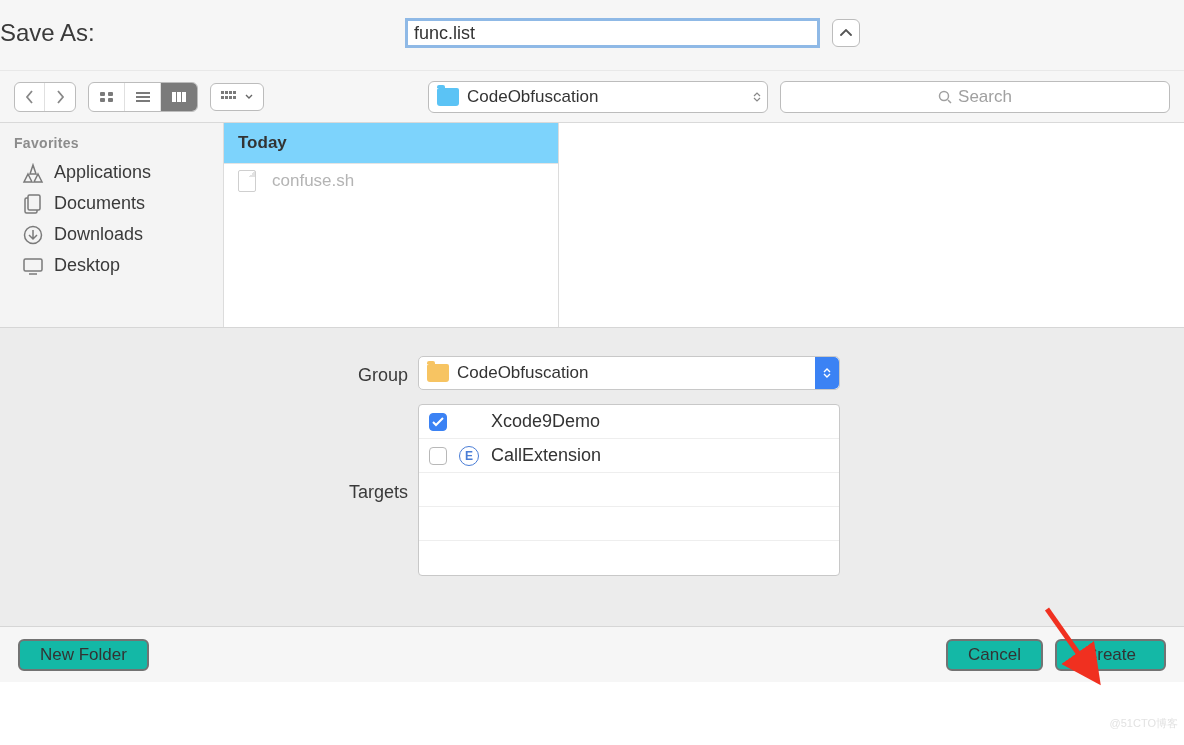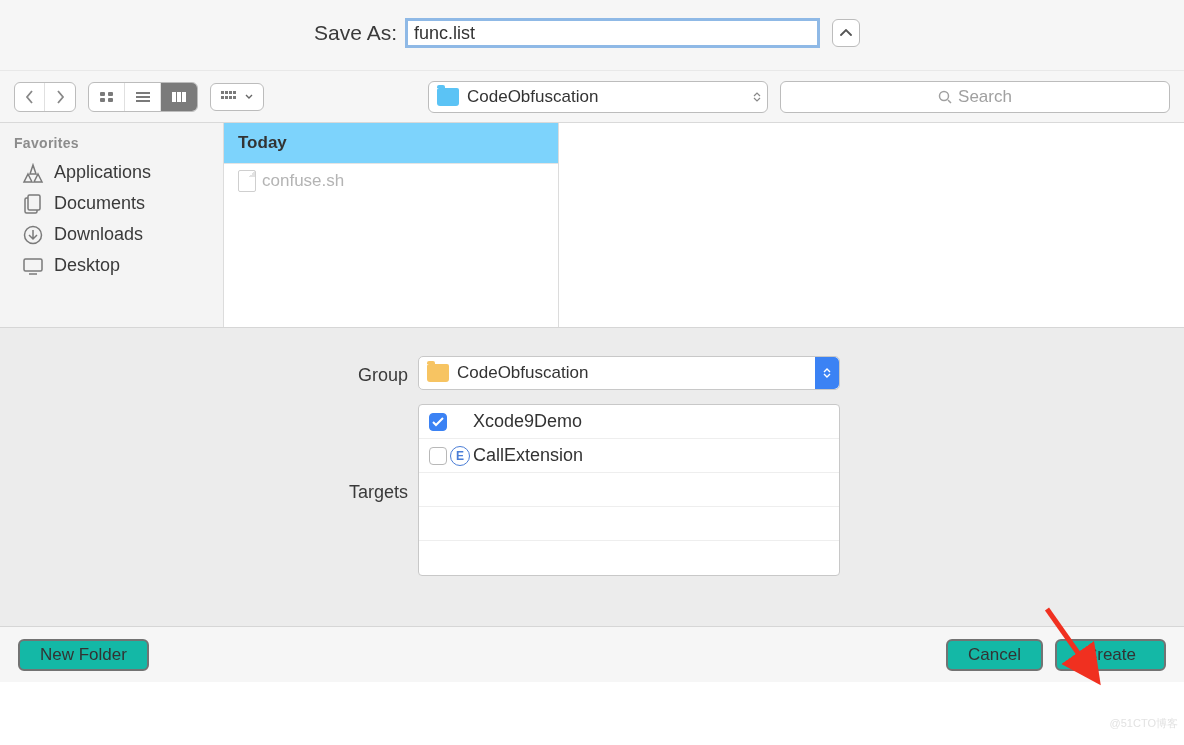--- a/index.html
+++ b/index.html
@@ -1,21 +1,21 @@
 <!DOCTYPE html>
 <html><head>
   <meta charset="utf-8">
   <style>
     * { box-sizing: border-box; margin: 0; padding: 0; font-family: -apple-system, "Helvetica Neue", Arial, sans-serif; }
     body { width: 1184px; height: 745px; background: #fff; overflow: hidden; position: relative; font-size: 17px; color: #333; }
 
     
     .top-fields { padding: 18px 0 12px 0; background: #f6f6f6; border-bottom: 1px solid #e8e8e8; }
     .field-row { display: flex; align-items: center; margin-bottom: 10px; }
-    .field-label { width: 405px; text-align: right; font-size: 21px; color: #3a3a3a; padding-right: 8px; }
+    .field-label { width: 405px; font-size: 24px; color: #3a3a3a; padding-right: 8px; }
     .saveas-input { width: 415px; height: 30px; border: 1px solid #c7c7c7; padding: 2px 6px; font-size: 18px; outline: none; background: #fff; }
     .saveas-focus { border: 3px solid #8fb9e6; }
     .tags-input { width: 415px; height: 30px; border: 1px solid #c7c7c7; padding: 2px 6px; font-size: 18px; background: #fff; }
     .expand-btn { width: 28px; height: 28px; margin-left: 12px; border: 1px solid #bcbcbc; border-radius: 6px; background: #fff; display: flex; align-items: center; justify-content: center; cursor: pointer; }
 
     
     .toolbar { height: 52px; display: flex; align-items: center; padding: 0 14px; gap: 12px; background: #f6f6f6; border-bottom: 1px solid #d9d9d9; }
     .nav-group { display: flex; border: 1px solid #bcbcbc; border-radius: 6px; overflow: hidden; background: #fff; }
     .nav-btn { width: 30px; height: 28px; display: flex; align-items: center; justify-content: center; border-right: 1px solid #e0e0e0; cursor: pointer; }
     .nav-btn:last-child { border-right: none; }
@@ -32,34 +32,34 @@
     .search-box { width: 390px; height: 32px; border: 1px solid #bcbcbc; border-radius: 6px; background: #fff; display: flex; align-items: center; justify-content: center; gap: 6px; color: #a0a0a0; font-size: 17px; }
 
     
     .browser { display: flex; height: 204px; background: #fff; }
     .sidebar { width: 224px; background: #f4f4f4; border-right: 1px solid #dcdcdc; padding-top: 6px; }
     .sidebar-heading { font-size: 14px; color: #8c8c8c; font-weight: 600; padding: 6px 14px; letter-spacing: 0.3px; }
     .sidebar-item { display: flex; align-items: center; gap: 10px; padding: 5px 14px 5px 22px; font-size: 18px; color: #3a3a3a; cursor: pointer; }
     .sidebar-icon { width: 22px; height: 20px; display: flex; align-items: center; justify-content: center; color: #7a7a7a; }
     .column1 { width: 335px; border-right: 1px solid #dcdcdc; }
     .column-header { font-size: 17px; font-weight: 600; color: #333; padding: 10px 14px; background: #7dd3fc; border-bottom: 1px solid #e4e4e4; }
-    .file-item { display: flex; align-items: center; gap: 6px; padding: 6px 14px; font-size: 17px; color: #b4b4b4; }
+    .file-item { display: flex; align-items: center; gap: 16px; padding: 6px 14px; font-size: 17px; color: #b4b4b4; }
     .file-icon { width: 18px; height: 22px; border: 1px solid #cfcfcf; border-radius: 2px; position: relative; background: #fff; }
     .file-icon::after { content: ''; position: absolute; top: 0; right: 0; width: 6px; height: 6px; background: linear-gradient(135deg, transparent 50%, #e2e2e2 50%); }
 
     
     .gt-section { background: #ececec; padding: 28px 0 36px 0; border-top: 1px solid #d6d6d6; }
     .gt-row { display: flex; align-items: center; margin-bottom: 14px; }
     .gt-label { width: 418px; text-align: right; padding-right: 10px; font-size: 18px; color: #3a3a3a; padding-top: 4px; }
     .group-select { width: 422px; height: 34px; background: #fff; border: 1px solid #c8c8c8; border-radius: 5px; display: flex; align-items: center; padding: 0 8px; position: relative; cursor: pointer; }
     .folder-icon-yellow { width: 22px; height: 18px; background: #f7c462; border-radius: 2px 2px 3px 3px; margin-right: 8px; position: relative; }
     .folder-icon-yellow::before { content: ''; position: absolute; top: -3px; left: 0; width: 8px; height: 3px; background: #f7c462; border-radius: 2px 2px 0 0; }
     .group-updown-box { position: absolute; right: 0; top: 0; bottom: 0; width: 24px; background: #3b82f4; border-radius: 0 5px 5px 0; display: flex; flex-direction: column; align-items: center; justify-content: center; }
     .targets-list { width: 422px; border: 1px solid #c8c8c8; background: #fff; border-radius: 4px; }
-    .target-row { display: flex; align-items: center; height: 34px; padding: 0 10px; gap: 3px; font-size: 18px; border-bottom: 1px solid #eee; }
+    .target-row { display: flex; align-items: center; height: 34px; padding: 0 10px; gap: 12px; font-size: 18px; border-bottom: 1px solid #eee; }
     .target-row:last-child { border-bottom: none; }
     .target-row.empty { height: 34px; }
     .checkbox { width: 18px; height: 18px; border: 1px solid #b8b8b8; border-radius: 4px; background: #fff; display: flex; align-items: center; justify-content: center; cursor: pointer; }
     .checkbox.checked { background: #3b82f4; border-color: #3b82f4; }
     .target-icon { width: 20px; height: 20px; display: flex; align-items: center; justify-content: center; }
     .ext-icon { width: 20px; height: 20px; border: 1.5px solid #4a7dd6; border-radius: 50%; display: flex; align-items: center; justify-content: center; font-size: 12px; color: #4a7dd6; font-weight: 600; }
 
     
     .bottom-bar { height: 56px; border-top: 1px solid #d6d6d6; background: #f6f6f6; display: flex; align-items: center; padding: 0 18px; gap: 12px; }
     .btn { height: 32px; padding: 0 20px; border: 2px solid #737373; border-radius: 6px; background: #14b8a6; font-size: 17px; color: #333; cursor: pointer; display: flex; align-items: center; }

